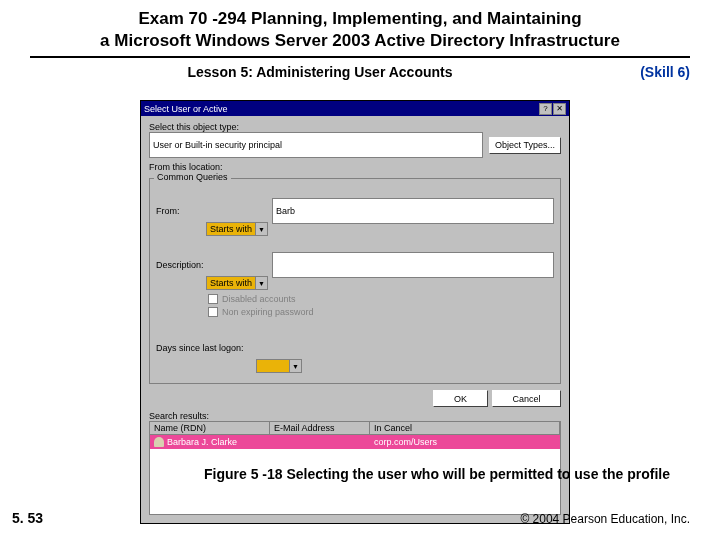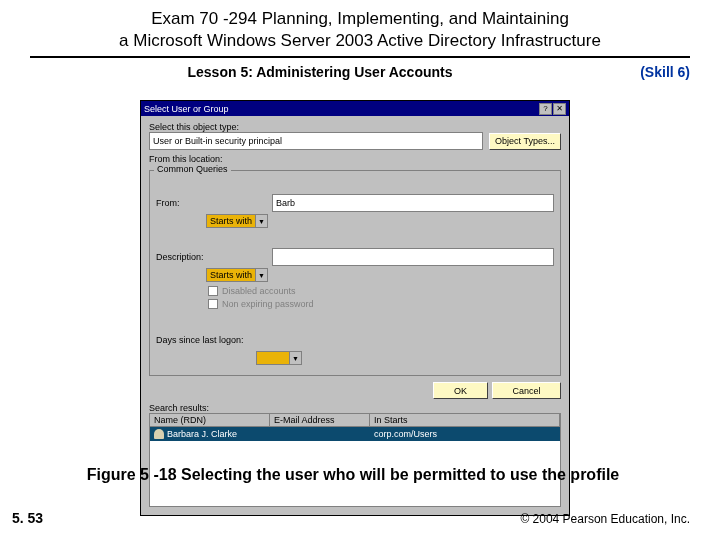--- a/index.html
+++ b/index.html
@@ -10,21 +10,21 @@
     background: #fff;
     font-family: Arial, sans-serif;
     position: relative;
     overflow: hidden;
   }
   .header {
     text-align: center;
     padding: 8px 20px 2px;
   }
   .title-line {
-    font-weight: normal;
+    font-weight: bold;
     font-size: 17px;
     color: #000;
     line-height: 1.3;
   }
   .hr {
     border-top: 2px solid #000;
     margin: 2px 30px 0;
   }
   .subhead {
     display: flex;
@@ -67,30 +67,30 @@
     color:#000;
     font-size: 8px;
     line-height: 1;
   }
   .dlg-body { padding: 6px 8px 8px; }
   .row { display: flex; align-items: center; margin-bottom: 4px; }
   .lbl { font-size: 9px; color: #000; }
   .field {
     background: #fff;
     border: 1px solid #808080;
-    height: 18px;
+    height: 26px;
     font-size: 9px;
     padding: 0 3px;
     display: flex;
     align-items: center;
     overflow: hidden;
     white-space: nowrap;
   }
   .btn {
-    background: #fef9c3;
+    background: #ffffff;
     border-top: 1px solid #fff;
     border-left: 1px solid #fff;
     border-right: 1px solid #404040;
     border-bottom: 1px solid #404040;
     height: 17px;
     font-size: 9px;
     display: flex;
     align-items: center;
     justify-content: center;
     padding: 0 6px;
@@ -167,35 +167,35 @@
   .result-row {
     display:flex;
     height:14px;
     align-items:center;
   }
   .result-row .cell {
     padding:0 4px;
     display:flex;align-items:center;gap:3px;
     white-space:nowrap;overflow:hidden;
   }
-  .result-row.sel { background:#0c4a6e; color:#fff; }
+  .result-row.sel { background:#ec4899; color:#fff; }
   .user-icon {
     width:10px;height:10px;
     background:#d8d0b0;
     border-radius:50% 50% 10% 10%;
     position:relative;
   }
 
   .caption-text {
     position:absolute;
     left:36px; right:50px;
     top:466px;
     font-weight:bold;
-    font-size:16px;
-    text-align:center;
+    font-size:14px;
+    text-align:right;
   }
   .pagenum {
     position:absolute;
     left:12px; bottom:14px;
     font-weight:bold;
     font-size:14px;
   }
   .copyright {
     position:absolute;
     right:30px; bottom:14px;
@@ -230,21 +230,21 @@
   <div class="title-line">a Microsoft Windows Server 2003 Active Directory Infrastructure</div>
 </div>
 <div class="hr"></div>
 <div class="subhead">
   <div class="lesson">Lesson 5: Administering User Accounts</div>
   <div class="skill">(Skill 6)</div>
 </div>
 
 <div class="dialog">
   <div class="titlebar">
-    <span class="caption">Select User or Group</span>
+    <span class="caption">Select User or Active</span>
     <span class="winbtn">?</span>
     <span class="winbtn">✕</span>
   </div>
   <div class="dlg-body">
     <div class="lbl">Select this object type:</div>
     <div class="row">
       <div class="field" style="flex:1">User or Built-in security principal</div>
       <div class="btn" style="width:72px;margin-left:6px">Object Types...</div>
     </div>
     <div class="lbl">From this location:</div>
@@ -291,21 +291,21 @@
 
     <div class="row" style="justify-content:flex-end;margin-top:6px;gap:4px">
       <div class="btn" style="width:55px">OK</div>
       <div class="btn" style="width:69px">Cancel</div>
     </div>
 
     <div class="lbl" style="margin-top:4px">Search results:</div>
     <div class="results-head">
       <div class="col" style="width:120px">Name (RDN)</div>
       <div class="col" style="width:100px">E-Mail Address</div>
-      <div class="col" style="flex:1">In Starts</div>
+      <div class="col" style="flex:1">In Cancel</div>
     </div>
     <div class="results-body">
       <div class="result-row sel">
         <div class="cell" style="width:120px">
           <span class="user-icon"></span>
           <span>Barbara J. Clarke</span>
         </div>
         <div class="cell" style="width:100px"></div>
         <div class="cell" style="flex:1">corp.com/Users</div>
       </div>

